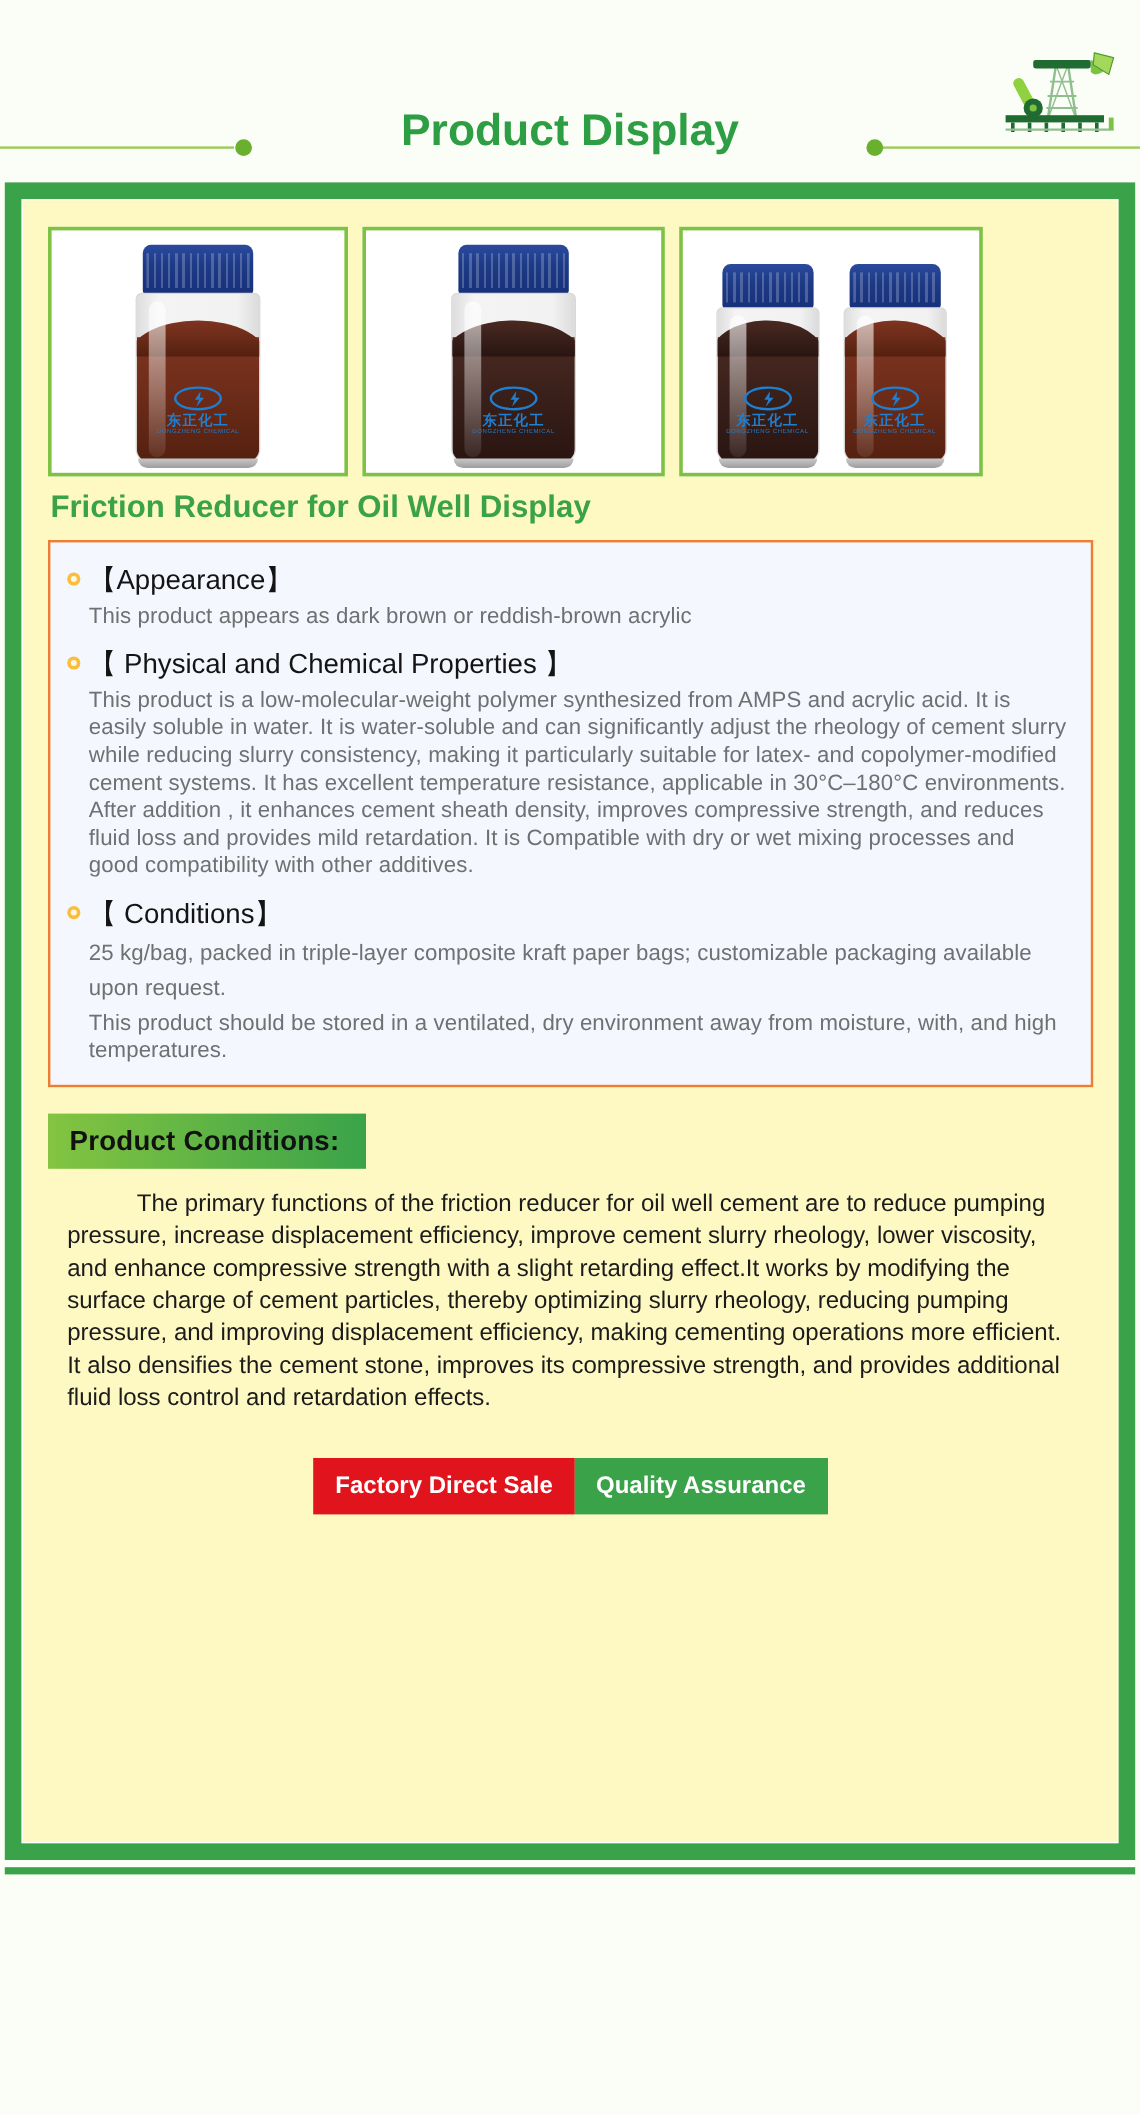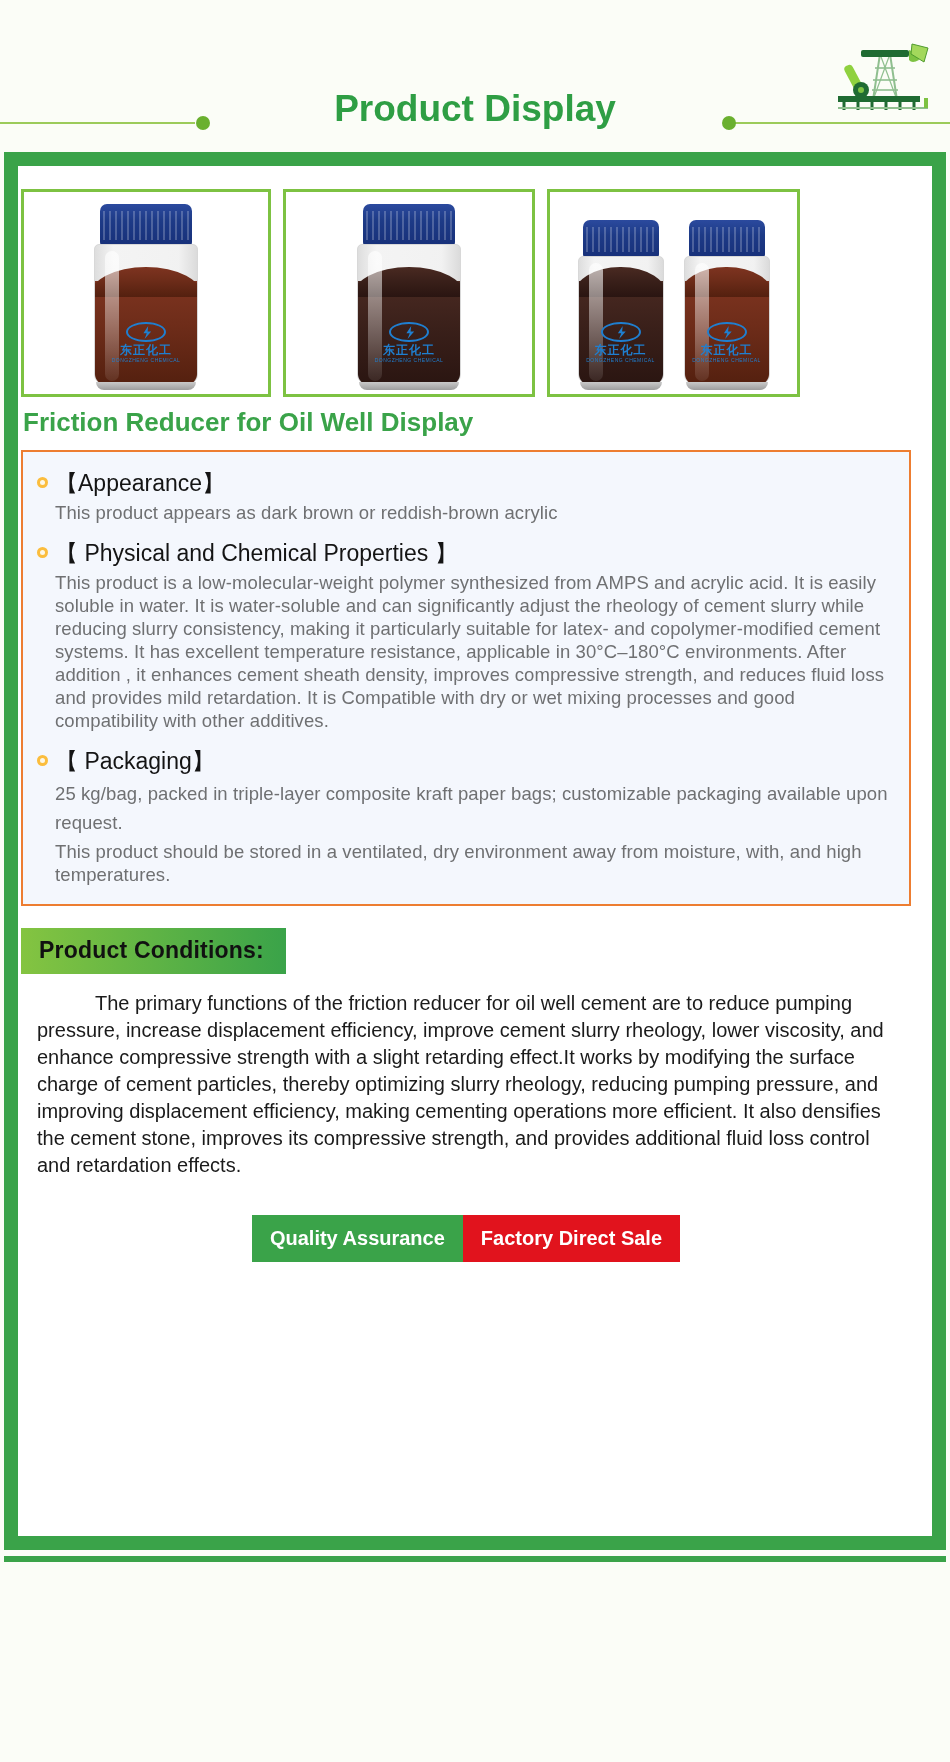--- a/index.html
+++ b/index.html
@@ -64,23 +64,23 @@
     left: 4px;
     top: 152px;
     width: 942px;
     height: 1398px;
     background: #3aa349;
     padding: 14px;
   }
   .inner-card {
     width: 100%;
     height: 100%;
-    background: #ffffff;
+    background: #fef9c3;
     border: 1px solid #ffffff;
-    padding: 22px 20px 0 2px;
+    padding: 22px 20px 0 21px;
     position: relative;
   }
 
   
   .photo-strip {
     display: flex;
     gap: 12px;
     margin-bottom: 8px;
   }
   .photo-box {
@@ -426,35 +426,35 @@
         <div class="spec-body">This product appears as dark brown or reddish-brown acrylic</div>
 
         <div class="spec-heading">
           <span class="bullet-ring"></span>
           <span class="spec-heading-text">【 Physical and Chemical Properties 】</span>
         </div>
         <div class="spec-body">This product is a low-molecular-weight polymer synthesized from AMPS and acrylic acid. It is easily soluble in water. It is water-soluble and can significantly adjust the rheology of cement slurry while reducing slurry consistency, making it particularly suitable for latex- and copolymer-modified cement systems. It has excellent temperature resistance, applicable in 30°C–180°C environments. After addition , it enhances cement sheath density, improves compressive strength, and reduces fluid loss and provides mild retardation. It is Compatible with dry or wet mixing processes and good compatibility with other additives.</div>
 
         <div class="spec-heading">
           <span class="bullet-ring"></span>
-          <span class="spec-heading-text">【 Packaging】</span>
+          <span class="spec-heading-text">【 Conditions】</span>
         </div>
         <div class="spec-body loose">25 kg/bag, packed in triple-layer composite kraft paper bags; customizable packaging available upon request.</div>
 
         <div class="spec-body">This product should be stored in a ventilated, dry environment away from moisture, with, and high temperatures.</div>
 
       </div>
 
       
       <div class="app-badge">Product Conditions:</div>
       <div class="app-text">The primary functions of the friction reducer for oil well cement are to reduce pumping pressure, increase displacement efficiency, improve cement slurry rheology, lower viscosity, and enhance compressive strength with a slight retarding effect.It works by modifying the surface charge of cement particles, thereby optimizing slurry rheology, reducing pumping pressure, and improving displacement efficiency,  making cementing operations more efficient. It also densifies the cement stone, improves its compressive strength, and provides additional fluid loss control and retardation effects.</div>
 
       
       <div class="tag-row">
+        <div class="tag tag-red">Factory Direct Sale</div>
         <div class="tag tag-green">Quality Assurance</div>
-        <div class="tag tag-red">Factory Direct Sale</div>
       </div>
 
     </div>
   </div>
 
   <div class="footer-bar"></div>
 </div>
 
 </body></html>

